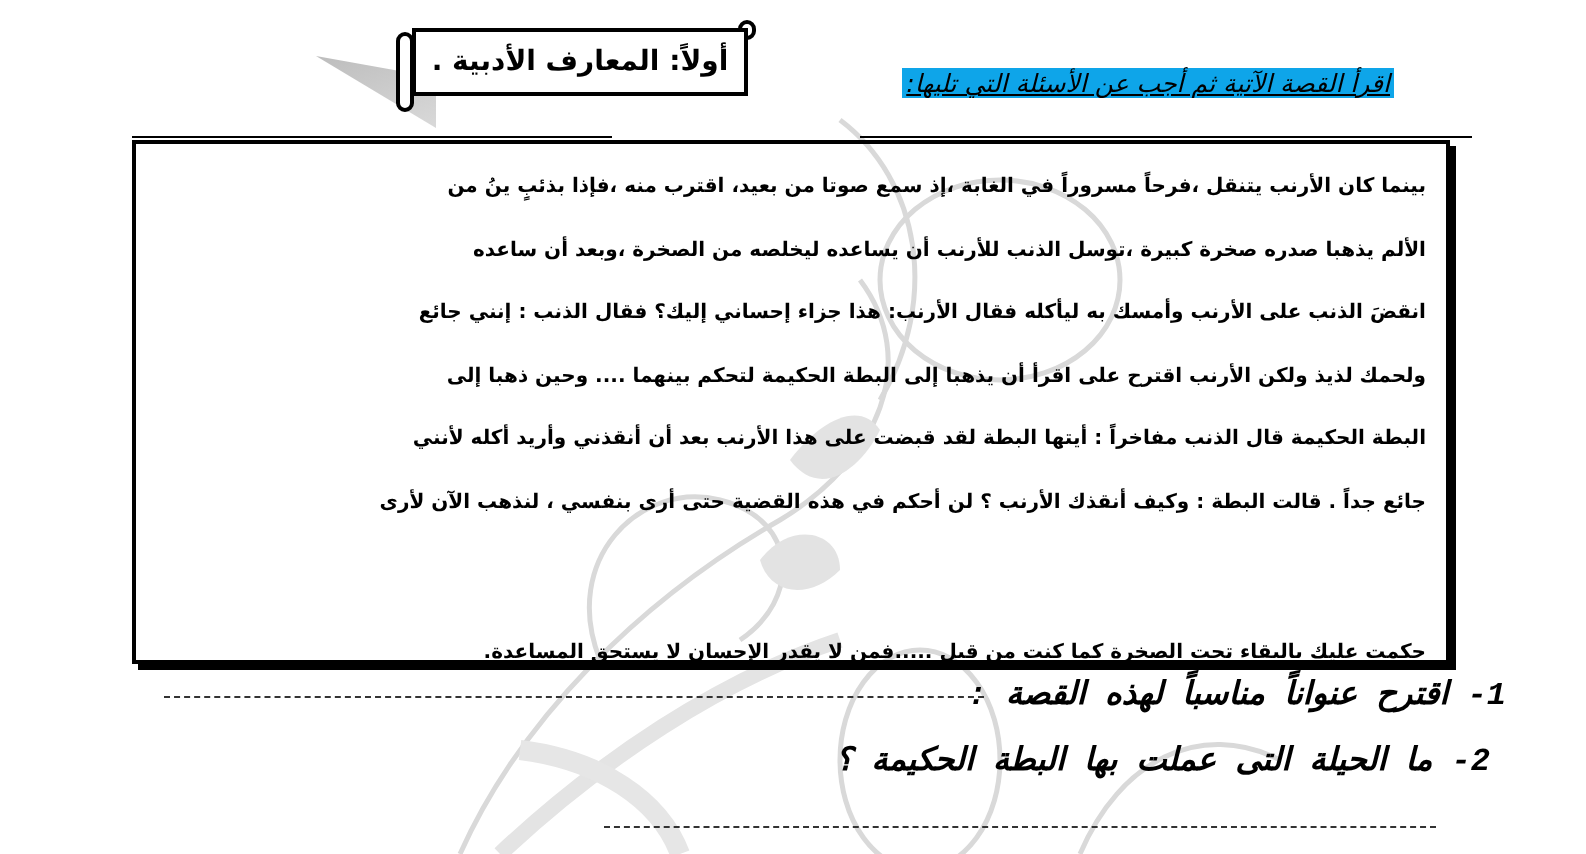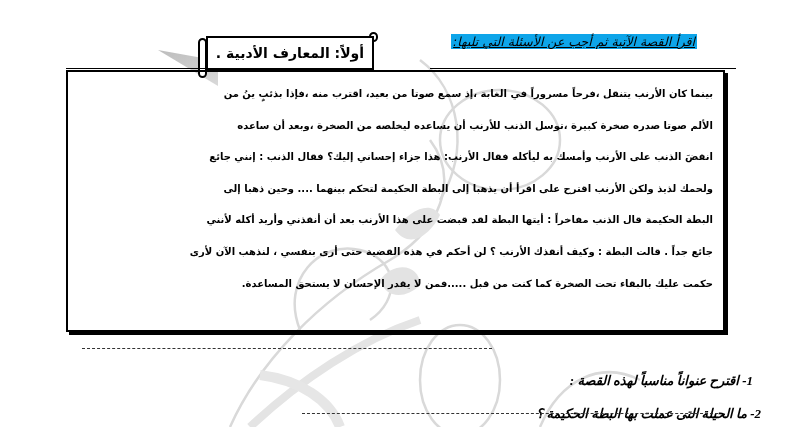--- a/index.html
+++ b/index.html
@@ -17,21 +17,21 @@
     }
     .watermark {
       position: absolute;
       left: 0; top: 0;
       width: 793px; height: 427px;
       pointer-events: none;
     }
     .banner-wrap {
       position: absolute;
       left: 198px;
-      top: 32px;
+      top: 10px;
       width: 184px;
       height: 46px;
     }
     .banner-shadow {
       position: absolute;
       left: -40px;
       top: 18px;
       width: 60px;
       height: 36px;
       background: linear-gradient(160deg, #bdbdbd, #d9d9d9);
@@ -124,37 +124,37 @@
       text-align: right;
       font-family: "DejaVu Sans", sans-serif;
       font-weight: bold;
       font-size: 10px;
       line-height: 31.6px;
       white-space: nowrap;
       overflow: hidden;
     }
     .story-line.last {
       text-align: right;
+      margin-top: 43px;
     }
     .question {
       position: absolute;
       direction: rtl;
-      font-family: Liberation Serif, serif;
+      font-family: Liberation Mono, monospace;
       font-weight: bold;
       font-style: italic;
-      font-size: 13px;
+      font-size: 16px;
       white-space: nowrap;
-      margin-top: 36px;
     }
     .q1 {
       right: 40px;
       top: 337px;
     }
     .q2 {
-      right: 32px;
+      right: 48px;
       top: 370px;
     }
     .dash-line {
       position: absolute;
       height: 0;
       border-top: 1.5px dashed #333;
     }
     .dash-q1 {
       left: 82px;
       top: 348px;
@@ -195,21 +195,21 @@
   </div>
 </div>
 
 <div class="instruction">اقرأ القصة الآتية ثم أجب عن الأسئلة التي تليها:</div>
 
 <div class="top-rule"></div>
 <div class="top-rule-right"></div>
 
 <div class="story-box">
   <div class="story-line">بينما كان الأرنب يتنقل ،فرحاً مسروراً في الغابة ،إذ سمع صوتا من بعيد، اقترب منه ،فإذا بذئبٍ ينُ من</div>
-  <div class="story-line">الألم  صوتا  صدره صخرة كبيرة ،توسل الذنب للأرنب أن يساعده ليخلصه من الصخرة ،وبعد أن ساعده</div>
+  <div class="story-line">الألم  يذهبا  صدره صخرة كبيرة ،توسل الذنب للأرنب أن يساعده ليخلصه من الصخرة ،وبعد أن ساعده</div>
   <div class="story-line">انقضَ الذنب على الأرنب وأمسك به ليأكله فقال الأرنب: هذا جزاء إحساني إليك؟ فقال الذنب : إنني جائع</div>
   <div class="story-line">ولحمك لذيذ ولكن   الأرنب  اقترح على اقرأ أن يذهبا إلى البطة الحكيمة لتحكم بينهما .... وحين ذهبا إلى</div>
   <div class="story-line">البطة الحكيمة قال الذنب مفاخراً :    أيتها البطة لقد قبضت على هذا الأرنب  بعد أن أنقذني وأريد أكله لأنني</div>
   <div class="story-line">جائع جداً . قالت البطة : وكيف أنقذك الأرنب ؟ لن أحكم في هذه القضية حتى أرى  بنفسي ، لنذهب الآن لأرى</div>
   <div class="story-line last">حكمت عليك بالبقاء تحت الصخرة كما كنت من قبل .....فمن لا يقدر الإحسان لا يستحق المساعدة.</div>
 </div>
 
 <div class="question q1">1- اقترح عنواناً مناسباً لهذه القصة :</div>
 <div class="dash-line dash-q1"></div>
 

